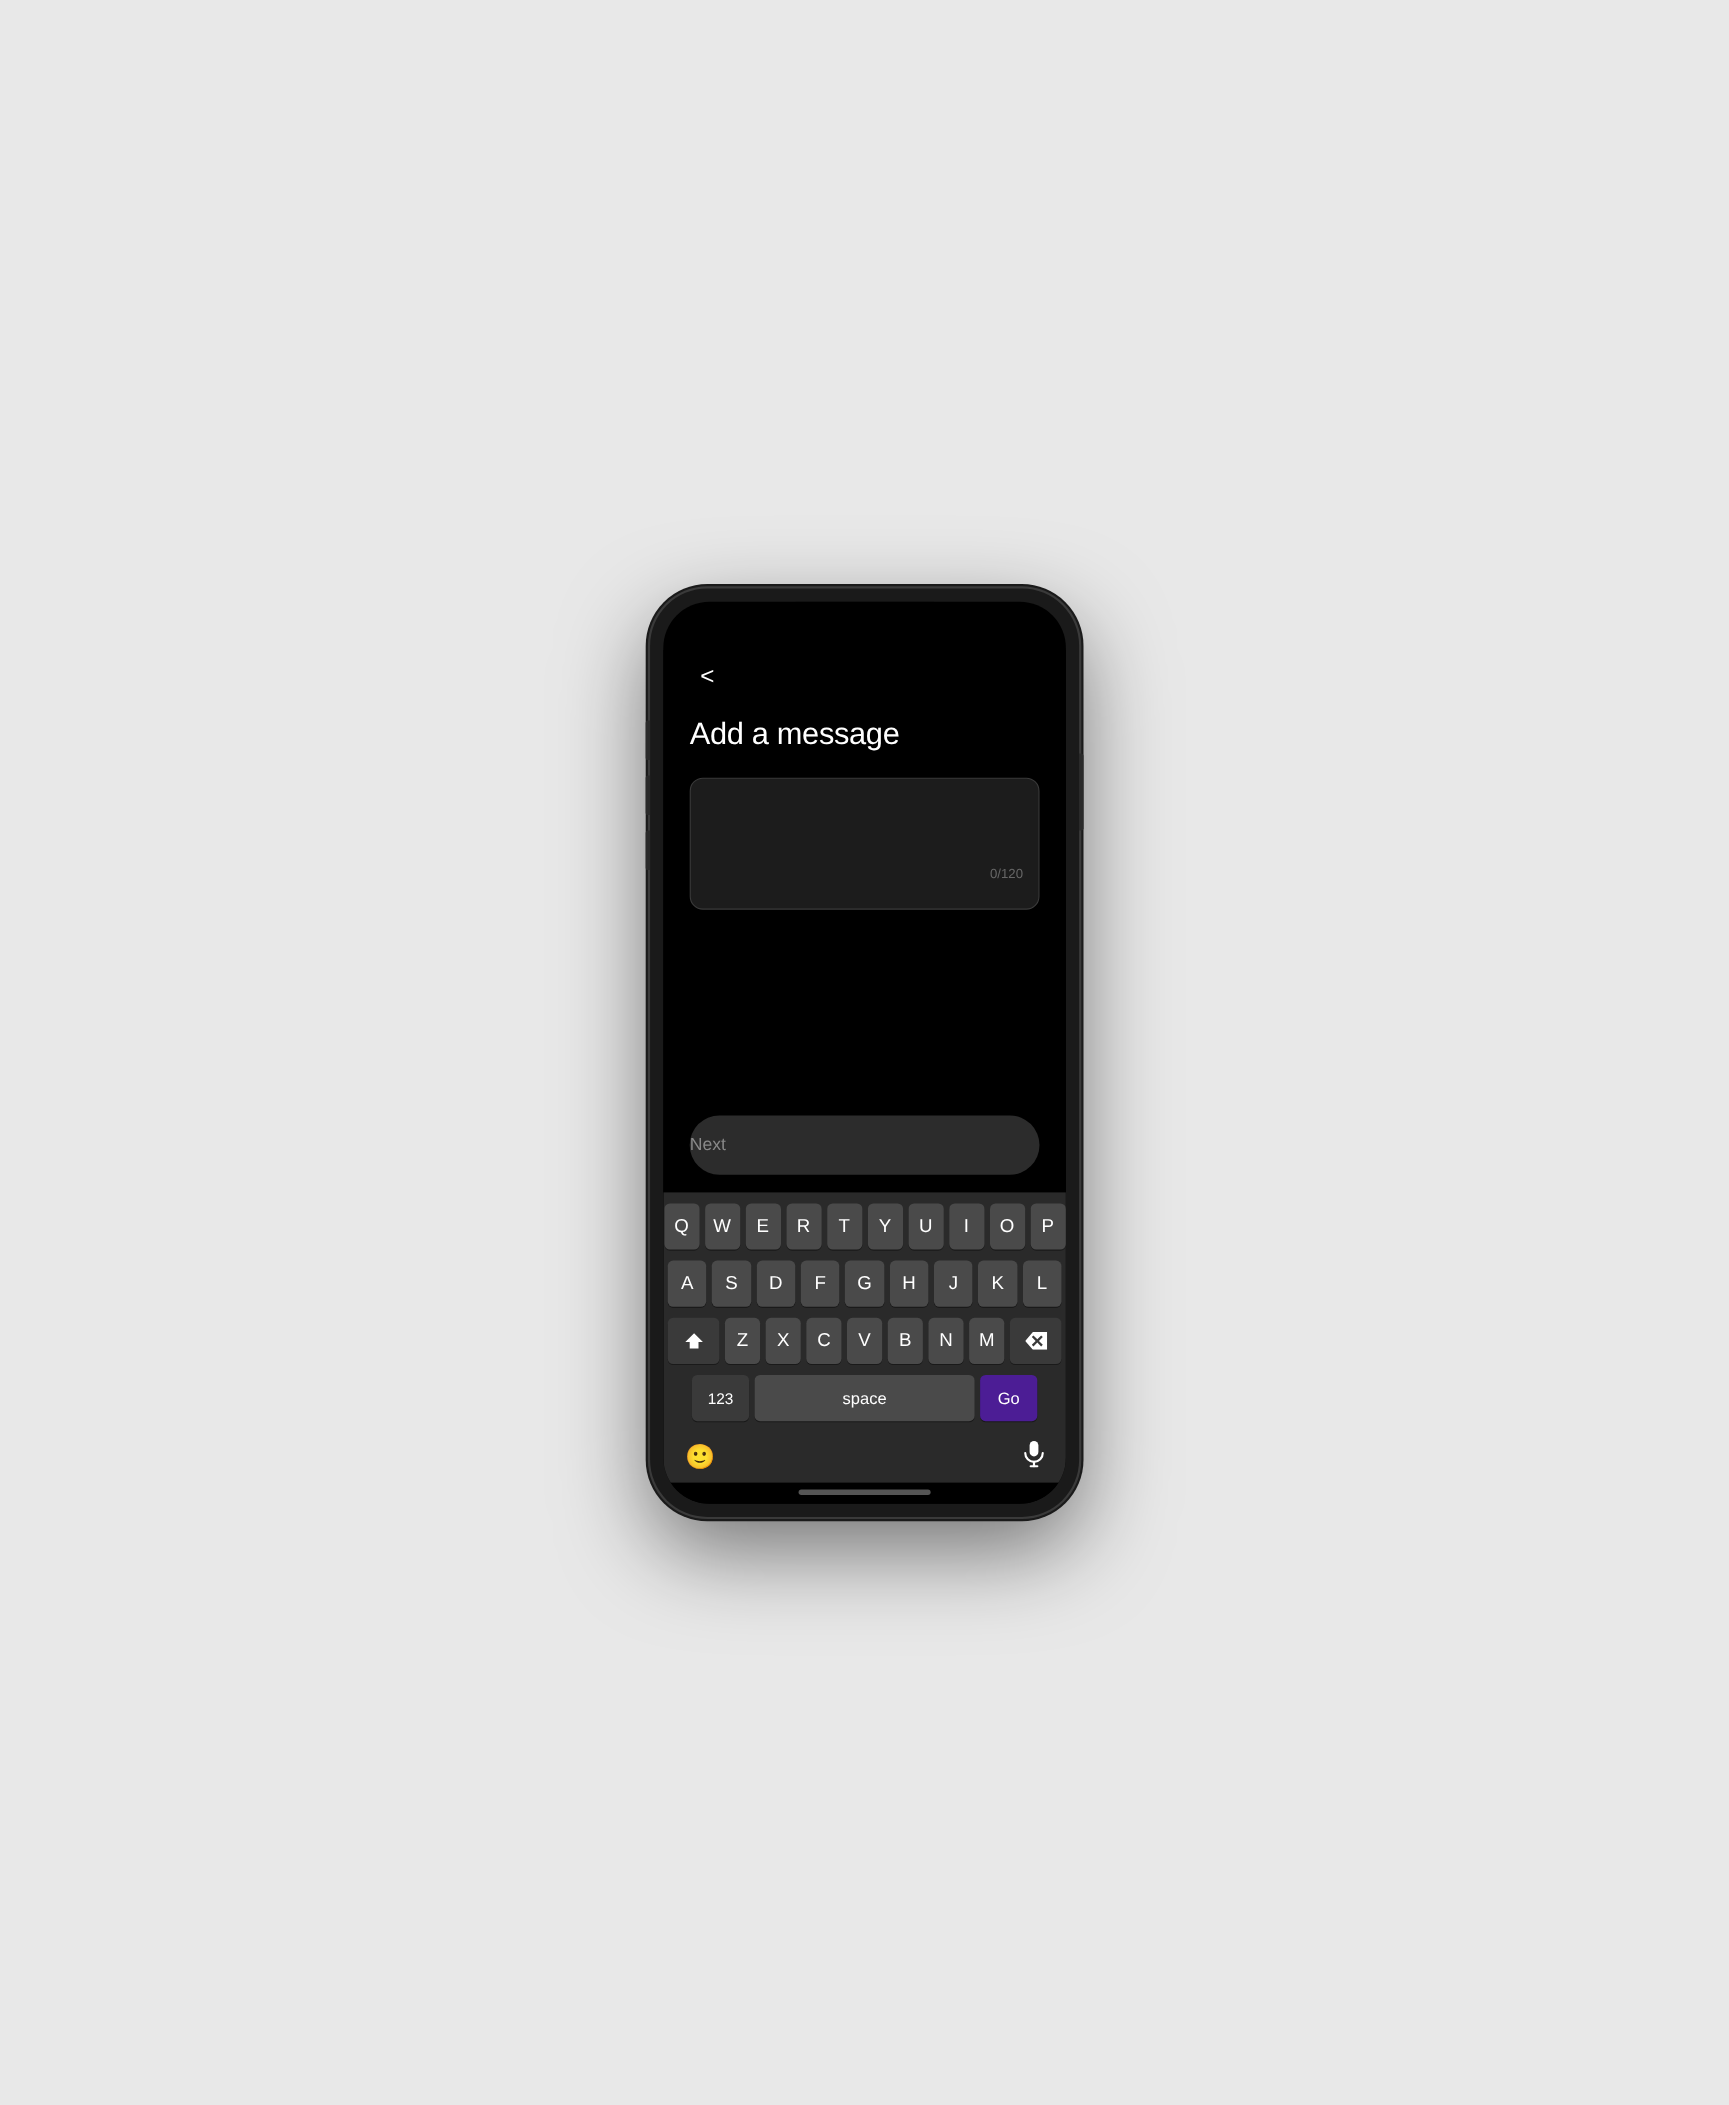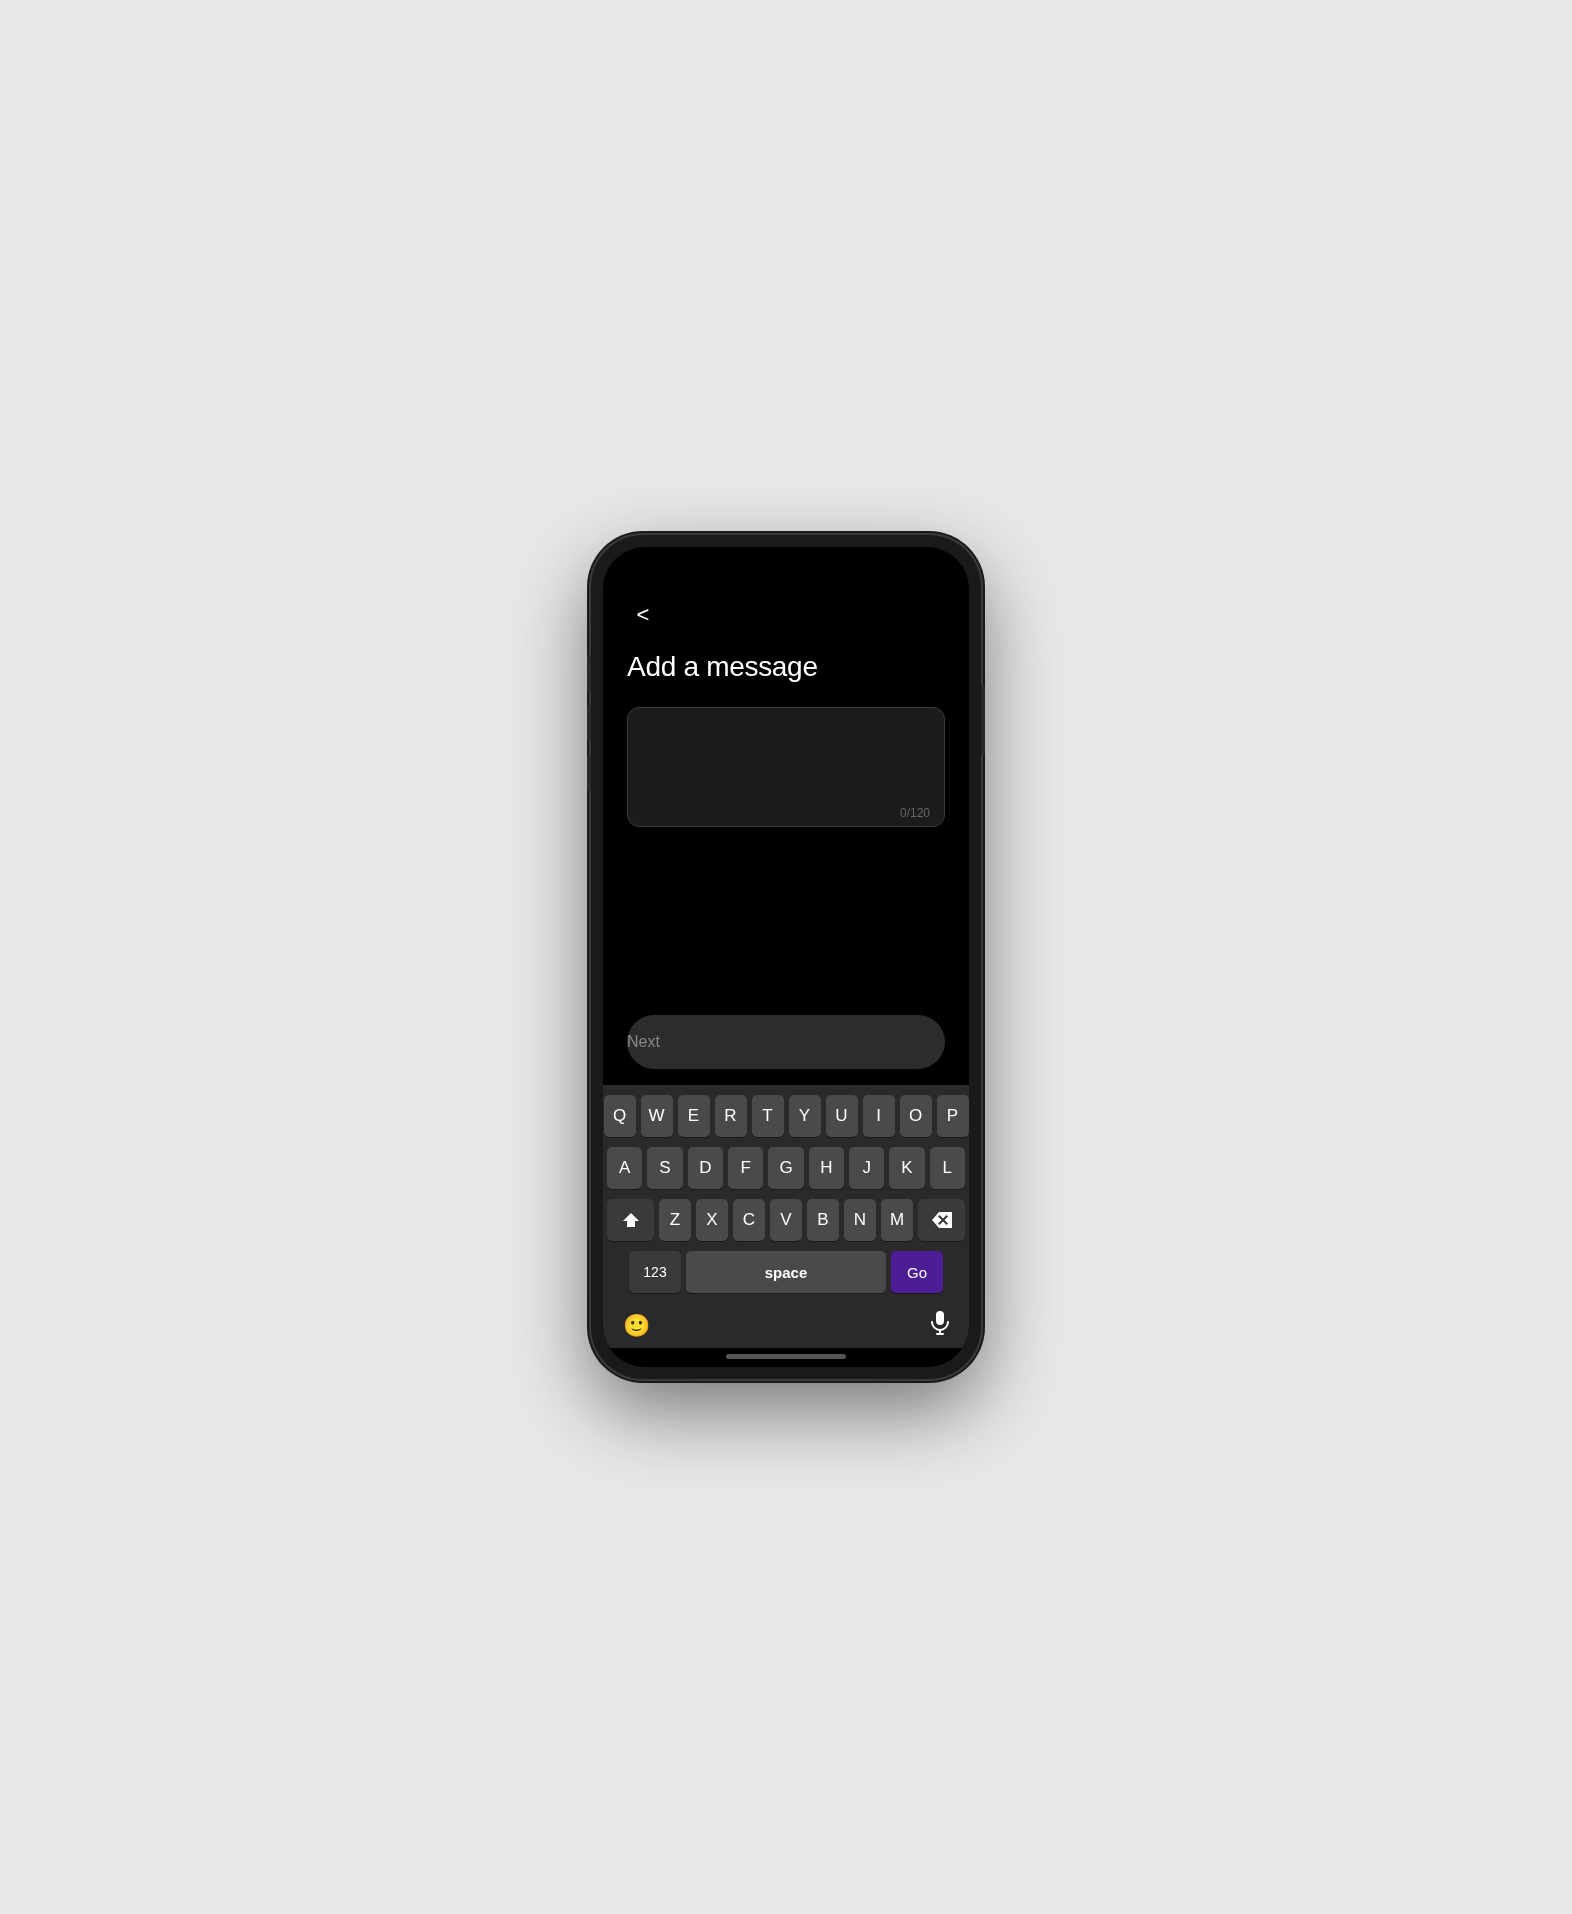--- a/index.html
+++ b/index.html
@@ -138,21 +138,21 @@
       font-family: inherit;
       caret-color: #fff;
     }
 
     .message-textarea::placeholder {
       color: #666;
     }
 
     .char-count {
       position: absolute;
-      bottom: 6px;
+      bottom: 25px;
       right: 14px;
       color: #666;
       font-size: 12px;
     }
 
     .spacer { flex: 1; }
 
     .next-button {
       background: #2c2c2c;
       border: none;
@@ -209,21 +209,20 @@
       max-width: 52px;
       flex: 1.4;
       font-size: 14px;
     }
 
     .key-space {
       background: #4a4a4a;
       flex: 4;
       max-width: 200px;
       font-size: 15px;
-      font-weight: bold;
     }
 
     .key-go {
       background: #4c1d95;
       flex: 1.4;
       max-width: 52px;
       font-size: 15px;
     }
 
     .key-shift {

